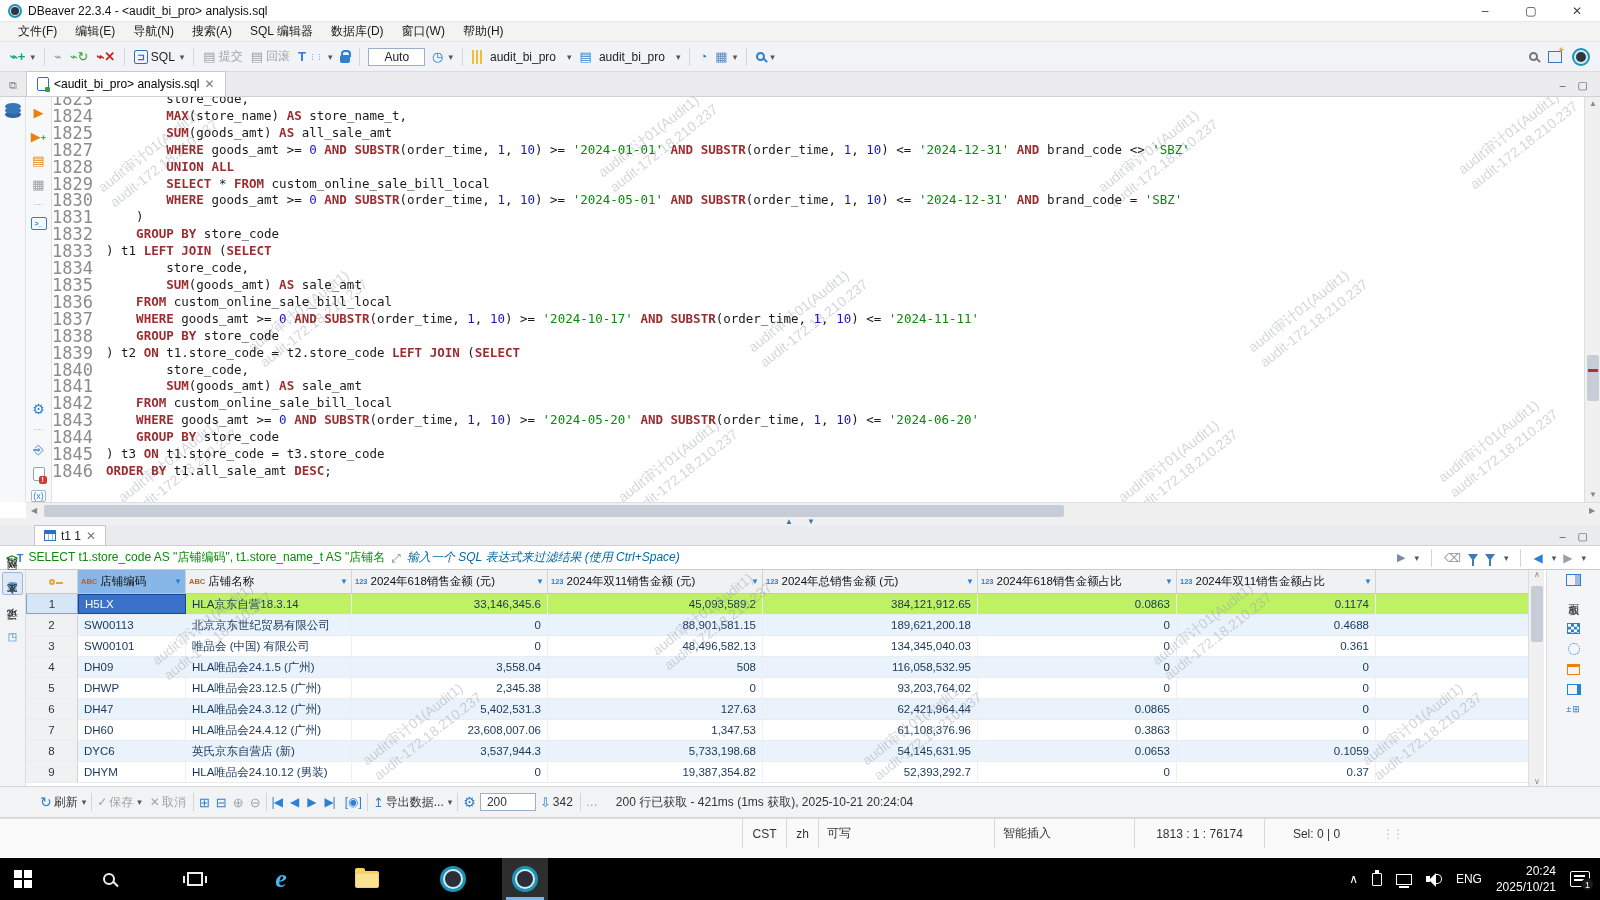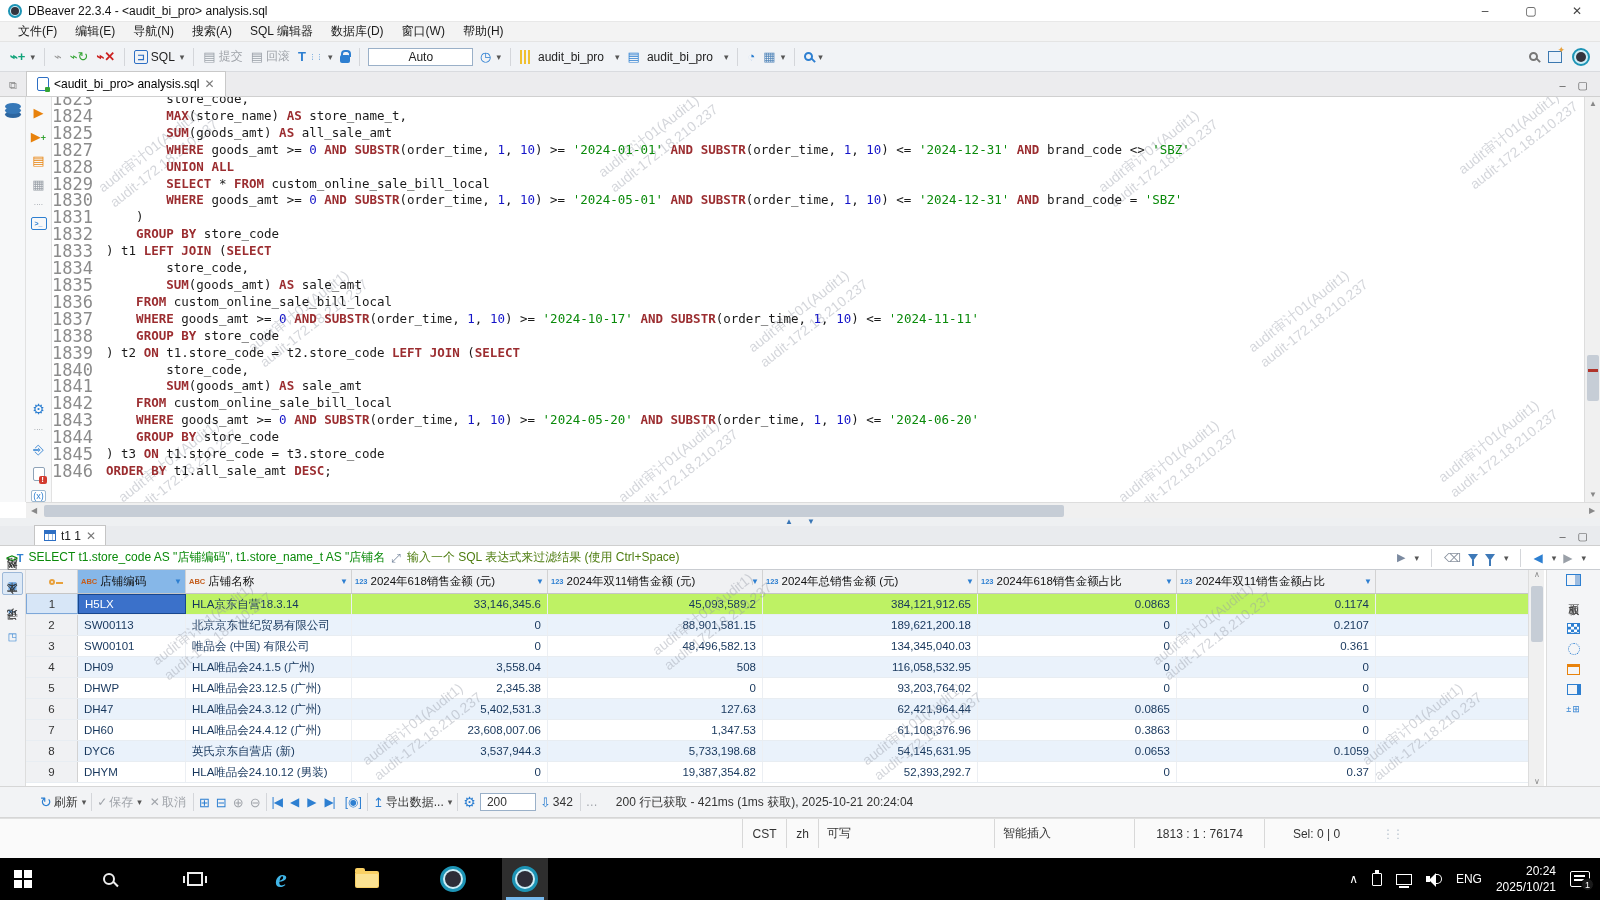--- a/index.html
+++ b/index.html
@@ -26,21 +26,21 @@
 .tbtn{display:inline-flex;align-items:center;gap:3px;padding:2px 4px;border-radius:2px}
 .glyph{font-size:13px;line-height:1}
 .plugnew{color:#11a37a;font-weight:bold;font-size:13px}
 .plug{color:#9a9a9a;font-size:13px}
 .plugref{color:#35a435;font-size:13px}
 .plugx{color:#cc2222;font-size:13px;font-weight:bold}
 .sqlico{color:#2d6fc4;font-weight:bold;border:1.5px solid #2d6fc4;border-radius:2px;font-size:9px;padding:0 2px;height:14px;display:inline-flex;align-items:center}
 .gray{color:#9aa0a8}
 .blue{color:#2d7fd1}
 .orange{color:#e8820c}
-.autobox{border:1px solid #9ab0c8;background:#fff;padding:1px 39px;font-size:12px;color:#222;margin:0 3px}
+.autobox{border:1px solid #9ab0c8;background:#fff;padding:1px 15px;font-size:12px;color:#222;margin:0 3px}
 .connbars{width:11px;height:14px;background:repeating-linear-gradient(90deg,#f0c030 0 2px,rgba(0,0,0,0) 2px 4px);margin-right:4px}
 .schemadoc{color:#2d7fd1;font-size:13px;margin-right:4px}
 .mag{width:9px;height:9px;border:2px solid #777;border-radius:50%;position:relative;display:inline-block}
 .mag::after{content:'';position:absolute;width:6px;height:2px;background:#777;transform:rotate(45deg);right:-5px;bottom:-2px}
 .mag.blue2{border-color:#2d7fd1}.mag.blue2::after{background:#2d7fd1}
 .persp{width:14px;height:12px;border:1.5px solid #3b78b0;position:relative;display:inline-block;background:#eaf2fb}
 .persp::after{content:'✦';position:absolute;right:-4px;top:-7px;color:#e8a13c;font-size:9px}
 .lockico{width:10px;height:8px;background:#2d7fd1;border-radius:2px;position:relative;display:inline-block;margin-top:4px}
 .lockico::before{content:'';position:absolute;top:-5px;left:1px;width:6px;height:5px;border:2px solid #2d7fd1;border-bottom:none;border-radius:4px 4px 0 0}
 .rightgrp{margin-left:auto;display:flex;align-items:center;gap:10px;padding-right:10px}
@@ -94,21 +94,21 @@
 .rtab{display:flex;align-items:center;gap:5px;background:#fff;border:1px solid #c5c5c5;border-bottom:none;padding:2px 9px;height:20px;margin-left:34px;font-size:12px}
 .gridico{width:12px;height:11px;border:1.5px solid #2d6fc4;background:linear-gradient(#2d6fc4 0 2.5px,rgba(0,0,0,0) 2.5px),linear-gradient(90deg,rgba(0,0,0,0) 0 3.5px,#9dbce0 3.5px 4.5px,rgba(0,0,0,0) 4.5px 7.5px,#9dbce0 7.5px 8.5px,rgba(0,0,0,0) 8.5px)}
 #resbar .tabwin{padding-bottom:2px}
 
 
 #filterbar{left:0;top:546px;width:1600px;height:24px;background:#fff;border-bottom:1px solid #c9ccd1;display:flex;align-items:center;padding-left:6px}
 .fnico{color:#0a8a0a;font-weight:bold;font-size:11px;letter-spacing:-1px}
 .fnico b{color:#2d7fd1}
 #filtertext{color:#0a8a0a;font-size:12px;margin-left:6px;white-space:nowrap}
 .expand{color:#7a8aa0;font-size:12px;margin:0 6px}
-#filterph{color:#4d7c0f;white-space:nowrap}
+#filterph{color:#0369a1;font-style:italic;white-space:nowrap}
 .fright{margin-left:auto;display:flex;align-items:center;gap:7px;padding-right:14px}
 .funnel{width:0;height:0;border-left:5px solid rgba(0,0,0,0);border-right:5px solid rgba(0,0,0,0);border-top:7px solid #3e79b8;position:relative;display:inline-block}
 .funnel::after{content:'';position:absolute;left:-1px;top:-1px;width:2px;height:6px;background:#3e79b8}
 
 
 #grid{left:0;top:570px;width:1600px;height:216px;background:#fff}
 #sidetabs{left:0;top:0;width:26px;height:216px;background:#f2f3f5;border-right:1px solid #ddd;display:flex;flex-direction:column;align-items:center;padding-top:2px;gap:4px}
 .vtab{display:flex;flex-direction:column;align-items:center;padding:3px 2px;gap:2px}
 .vtab.active{background:#dde9f6;border:1px solid #9cb8d8;border-radius:2px}
 .vtxt{writing-mode:vertical-rl;transform:rotate(180deg);font-size:11px;color:#333;letter-spacing:1px}
@@ -513,21 +513,21 @@
             <div class="gc cfill"></div>
           </div>
           <div class="grow">
             <div class="rn">2</div>
             <div class="gc c1">SW00113</div>
             <div class="gc c2">北京京东世纪贸易有限公司</div>
             <div class="gc c3 r">0</div>
             <div class="gc c4 r">88,901,581.15</div>
             <div class="gc c5 r">189,621,200.18</div>
             <div class="gc c6 r">0</div>
-            <div class="gc c7 r">0.2107</div>
+            <div class="gc c7 r">0.4688</div>
             <div class="gc cfill"></div>
           </div>
           <div class="grow">
             <div class="rn">3</div>
             <div class="gc c1">SW00101</div>
             <div class="gc c2">唯品会 (中国) 有限公司</div>
             <div class="gc c3 r">0</div>
             <div class="gc c4 r">48,496,582.13</div>
             <div class="gc c5 r">134,345,040.03</div>
             <div class="gc c6 r">0</div>

